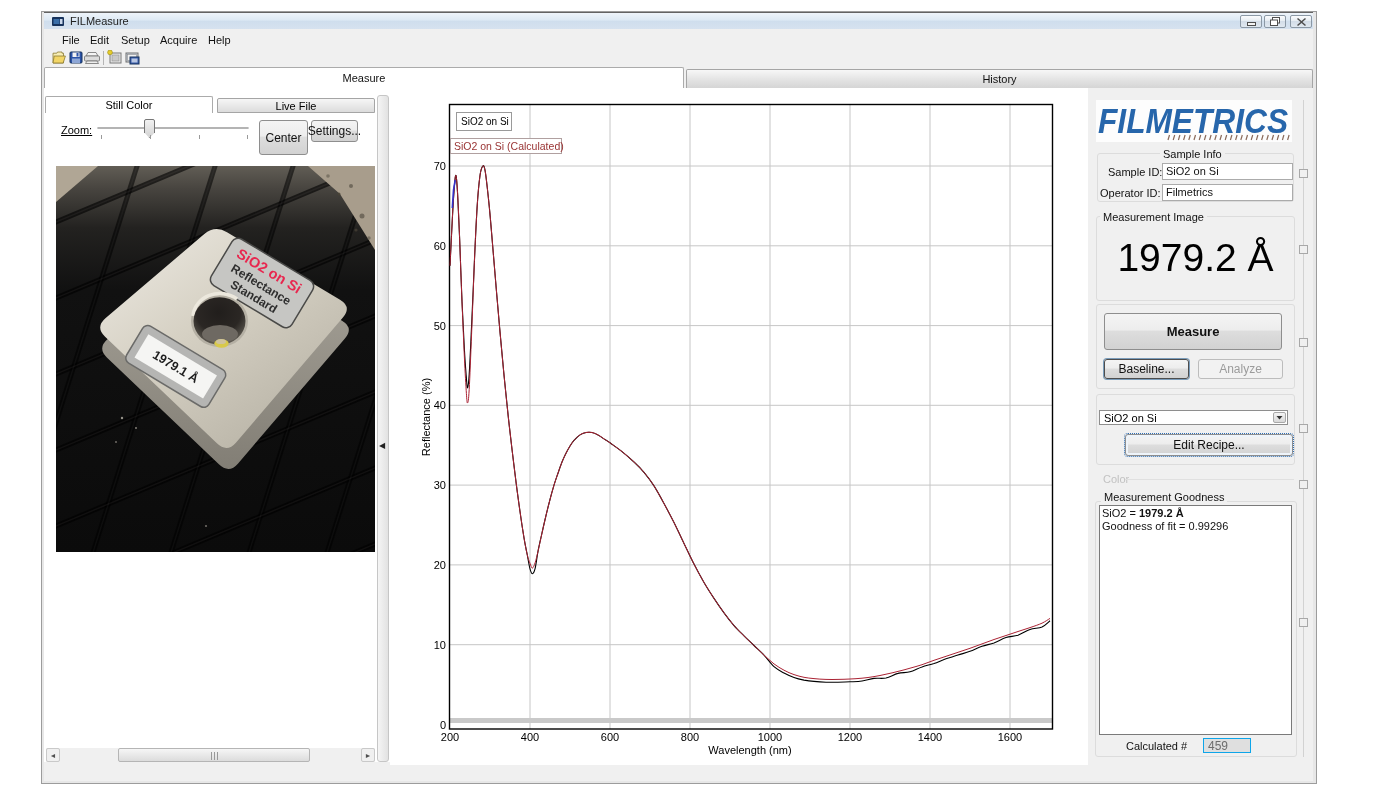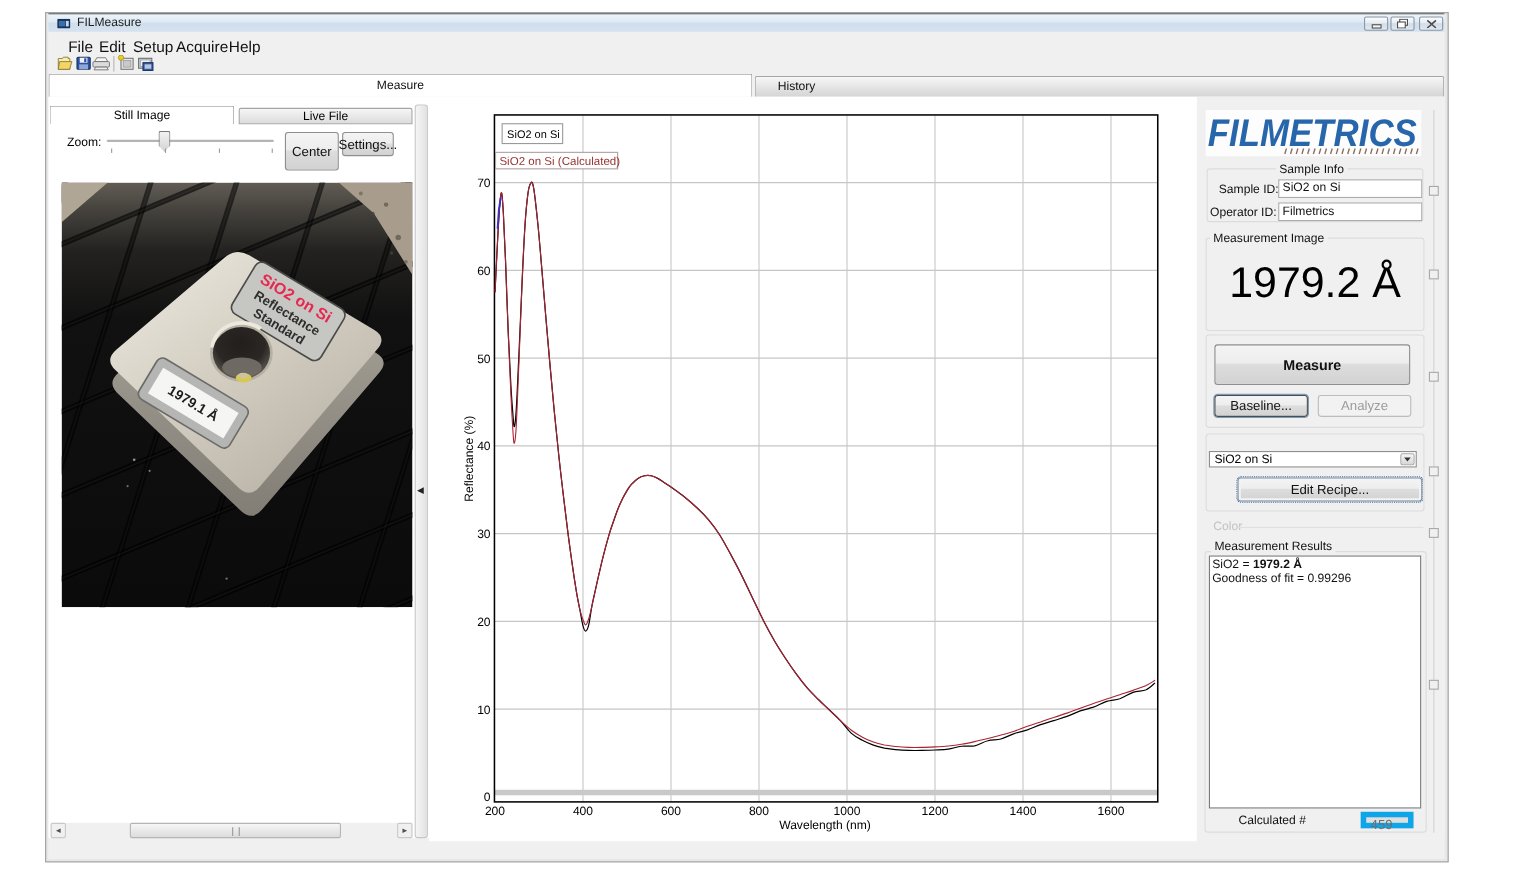--- a/index.html
+++ b/index.html
@@ -2,33 +2,33 @@
 <html><head><meta charset="utf-8">
 <style>
 * { margin:0; padding:0; box-sizing:border-box; }
 html,body { width:1392px; height:802px; background:#ffffff; font-family:"Liberation Sans",sans-serif; position:relative; overflow:hidden; }
 .abs { position:absolute; }
 #win { left:41px; top:11px; width:1276px; height:773px; background:#f0f0f0; border:1px solid #9c9c9c; box-shadow: inset 0 0 0 3px #e7e7e7; }
 #titlebar { left:44px; top:12px; width:1269px; height:17px; background:linear-gradient(#eef4fa 0%,#dde9f4 45%,#cfdeed 50%,#d6e2ef 100%); border-top:1px solid #636363; }
 #title-ico { left:52px; top:17px; width:12px; height:9px; }
 #title-txt { left:70px; top:15px; font-size:11px; color:#222; }
 .capbtn { top:15px; height:13px; width:22px; border:1px solid #8b98a5; border-radius:2px; background:linear-gradient(#fbfcfd 0%,#e6ecf2 45%,#d3dde8 50%,#e0e8f0 100%); display:flex; align-items:center; justify-content:center; }
-#menubar { left:44px; top:29px; width:1269px; height:21px; background:#f0f0f0; font-size:14px; color:#111; }
+#menubar { left:44px; top:29px; width:1269px; height:21px; background:#f0f0f0; font-size:11px; color:#111; }
 .mitem { position:absolute; top:5px; }
 #toolbar { left:44px; top:50px; width:1269px; height:17px; background:#f0f0f0; }
 #tabrow { left:44px; top:67px; width:1269px; height:21px; background:#f0f0f0; }
 #tab-measure { left:44px; top:67px; width:640px; height:21px; background:#ffffff; border:1px solid #ababab; border-bottom:none; font-size:11px; color:#111; text-align:center; line-height:20px; border-radius:2px 2px 0 0; }
-#tab-history { left:686px; top:69px; width:627px; height:19px; background:linear-gradient(#f7f7f7,#e3e3e3 55%,#d5d5d5); border:1px solid #a5a5a5; border-bottom:none; font-size:11px; color:#111; line-height:18px; border-radius:2px 2px 0 0;padding-left:20px; }
+#tab-history { left:686px; top:69px; width:627px; height:19px; background:linear-gradient(#f7f7f7,#e3e3e3 55%,#d5d5d5); border:1px solid #a5a5a5; border-bottom:none; font-size:11px; color:#111; text-align:center; line-height:18px; border-radius:2px 2px 0 0; }
 #page { left:44px; top:88px; width:1269px; height:674px; background:#ffffff; }
 #botstrip { left:44px; top:762px; width:1269px; height:19px; background:#f0f0f0; }
 #rightpanel { left:1088px; top:88px; width:225px; height:674px; background:#f0f0f0; }
 
 #tab-still { left:45px; top:96px; width:168px; height:17px; background:#fff; border:1px solid #ababab; border-bottom:none; font-size:11px; text-align:center; line-height:16px; z-index:3; border-radius:2px 2px 0 0; }
 #tab-live { left:217px; top:98px; width:158px; height:15px; background:linear-gradient(#f6f6f6,#dcdcdc); border:1px solid #a5a5a5; font-size:11px; text-align:center; line-height:14px; border-radius:2px 2px 0 0; }
-#zoomlbl { left:61px; top:124px; font-size:11px; }
+#zoomlbl { left:61px; top:124px; font-size:11px;text-decoration:underline; }
 #slider-track { left:97px; top:127px; width:152px; height:2px; background:#e3e3e3; border:1px solid #b4b4b4; border-radius:2px; }
 #slider-thumb { left:144px; top:119px; width:11px; height:19px; background:linear-gradient(#f2f2f2,#d4d4d4); border:1px solid #777; border-radius:2px 2px 0 0; clip-path:polygon(0 0,100% 0,100% 70%,50% 100%,0 70%); }
 .tick { top:135px; width:1px; height:4px; background:#9a9a9a; }
 .btn { background:linear-gradient(#f4f4f4 0%,#ededed 45%,#dddddd 50%,#d2d2d2 100%); border:1px solid #8e8e8e; border-radius:3px; font-size:12px; color:#111; display:flex; align-items:center; justify-content:center; }
 #btn-center { left:259px; top:120px; width:49px; height:35px; }
 #btn-settings { left:311px; top:120px; width:47px; height:22px; }
 #photo-wrap { left:56px; top:166px; width:319px; height:386px; }
 #hscroll { left:46px; top:748px; width:329px; height:14px; background:#f0f0f0; }
 .sbtn { position:absolute; top:0; width:14px; height:14px; background:#f0f0f0; border:1px solid #c9c9c9; border-radius:2px; font-size:7px; color:#505050; display:flex; align-items:center; justify-content:center; }
 #hthumb { position:absolute; left:72px; top:0px; width:192px; height:14px; background:linear-gradient(#f6f6f6,#dcdcdc); border:1px solid #b5b5b5; border-radius:2px; }
@@ -40,21 +40,21 @@
 .rlbl { position:absolute; font-size:11px; color:#111; }
 #logo { left:1096px; top:100px; width:196px; height:42px; background:#fdfdfd; }
 #measure-big { left:1096px; top:236px; width:199px; height:45px; font-size:39px; color:#000; text-align:center; }
 #btn-measure { left:1104px; top:313px; width:178px; height:37px; font-size:13px; font-weight:bold; }
 #btn-baseline { left:1104px; top:359px; width:85px; height:20px; border:1px solid #4d4d4d; box-shadow:0 0 0 1px #7a9cba; }
 #btn-analyze { left:1198px; top:359px; width:85px; height:20px; color:#9b9b9b; background:#f2f2f2; border:1px solid #bcbcbc; }
 #combo { left:1099px; top:410px; width:189px; height:15px; background:#fff; border:1px solid #8e8e8e; font-size:11px; }
 #combo-btn { position:absolute; right:1px; top:1px; width:13px; height:11px; background:linear-gradient(#f4f4f4,#d8d8d8); border:1px solid #a8a8a8; border-radius:2px; }
 #btn-edit { left:1125px; top:434px; width:168px; height:22px; outline:1px dotted #2f6fb5; outline-offset:0px; box-shadow:inset 0 0 0 2px #eef4fa; }
 #results { left:1099px; top:505px; width:193px; height:230px; background:#fff; border:1px solid #7a7a7a; font-size:11px; color:#111; padding:1px 2px; line-height:13px; }
-#meas-num { left:1203px; top:738px; width:48px; height:15px; background:#dfdfdf; border:5px solid #0ea5e9; color:#6e6e6e; font-size:12px; padding-left:4px;margin-left:34px; }
+#meas-num { left:1203px; top:738px; width:48px; height:15px; background:#dfdfdf; border:1px solid #0ea5e9; color:#6e6e6e; font-size:12px; padding-left:4px; }
 .sqh { position:absolute; left:1299px; width:9px; height:9px; background:#f0f0f0; border:1px solid #a8a8a8; }
 svg { display:block; }
 </style></head>
 <body>
 <div class="abs" id="win"></div>
 <div class="abs" id="titlebar"></div>
 <svg class="abs" id="title-ico" viewBox="0 0 12 9">
     <rect width="12" height="9" rx="1" fill="#16325c"></rect>
     <rect x="1.5" y="2" width="6" height="5" fill="#3a6ea8"></rect>
     <rect x="8" y="2" width="2.5" height="5" fill="#c8d6ea"></rect>
@@ -108,21 +108,21 @@
  <rect x="87.5" y="8.5" width="6" height="4" fill="#b8c6e2"></rect>
 </svg>
 </div>
 <div class="abs" id="tabrow"></div>
 <div class="abs" id="tab-measure">Measure</div>
 <div class="abs" id="tab-history">History</div>
 <div class="abs" id="page"></div>
 <div class="abs" id="rightpanel"></div>
 <div class="abs" id="botstrip"></div>
 
-<div class="abs" id="tab-still">Still Image</div>
+<div class="abs" id="tab-still">Still Color</div>
 <div class="abs" id="tab-live">Live File</div>
 <div class="abs" id="zoomlbl">Zoom:</div>
 <div class="abs" id="slider-track"></div>
 <div class="abs" id="slider-thumb"></div>
 <div class="abs tick" style="left:101px"></div>
 <div class="abs tick" style="left:150px"></div>
 <div class="abs tick" style="left:199px"></div>
 <div class="abs tick" style="left:247px"></div>
 <div class="abs btn" id="btn-center">Center</div>
 <div class="abs btn" id="btn-settings">Settings...</div>
@@ -395,21 +395,21 @@
  <div id="combo-btn">
       <svg width="11" height="9" viewBox="0 0 11 9">
         <path d="M2.5 3 L8.5 3 L5.5 6.5 Z" fill="#333"></path>
       </svg>
     </div>
 </div>
 <div class="abs btn" id="btn-edit">Edit Recipe...</div>
 <div class="abs grplbl" style="left:1100px;top:473px;color:#c2c2c2">Color</div>
 <div class="abs" style="left:1125px;top:479px;width:169px;height:1px;background:#e0e0e0"></div>
 <div class="abs grpbox" style="left:1095px;top:501px;width:202px;height:256px"></div>
-<div class="abs grplbl" style="left:1101px;top:491px">Measurement Results</div>
+<div class="abs grplbl" style="left:1101px;top:491px">Measurement Goodness</div>
 <div class="abs" id="results">SiO2 = <b>1979.2 Å</b><br>Goodness of fit = 0.99296</div>
 <div class="abs rlbl" style="left:1126px;top:740px">Calculated #</div>
 <div class="abs" id="meas-num">459</div>
 <div class="abs" style="left:1303px;top:100px;width:1px;height:657px;background:#d2d2d2"></div>
 <div class="sqh" style="top:169px"></div>
 <div class="sqh" style="top:245px"></div>
 <div class="sqh" style="top:338px"></div>
 <div class="sqh" style="top:424px"></div>
 <div class="sqh" style="top:480px"></div>
 <div class="sqh" style="top:618px"></div>

